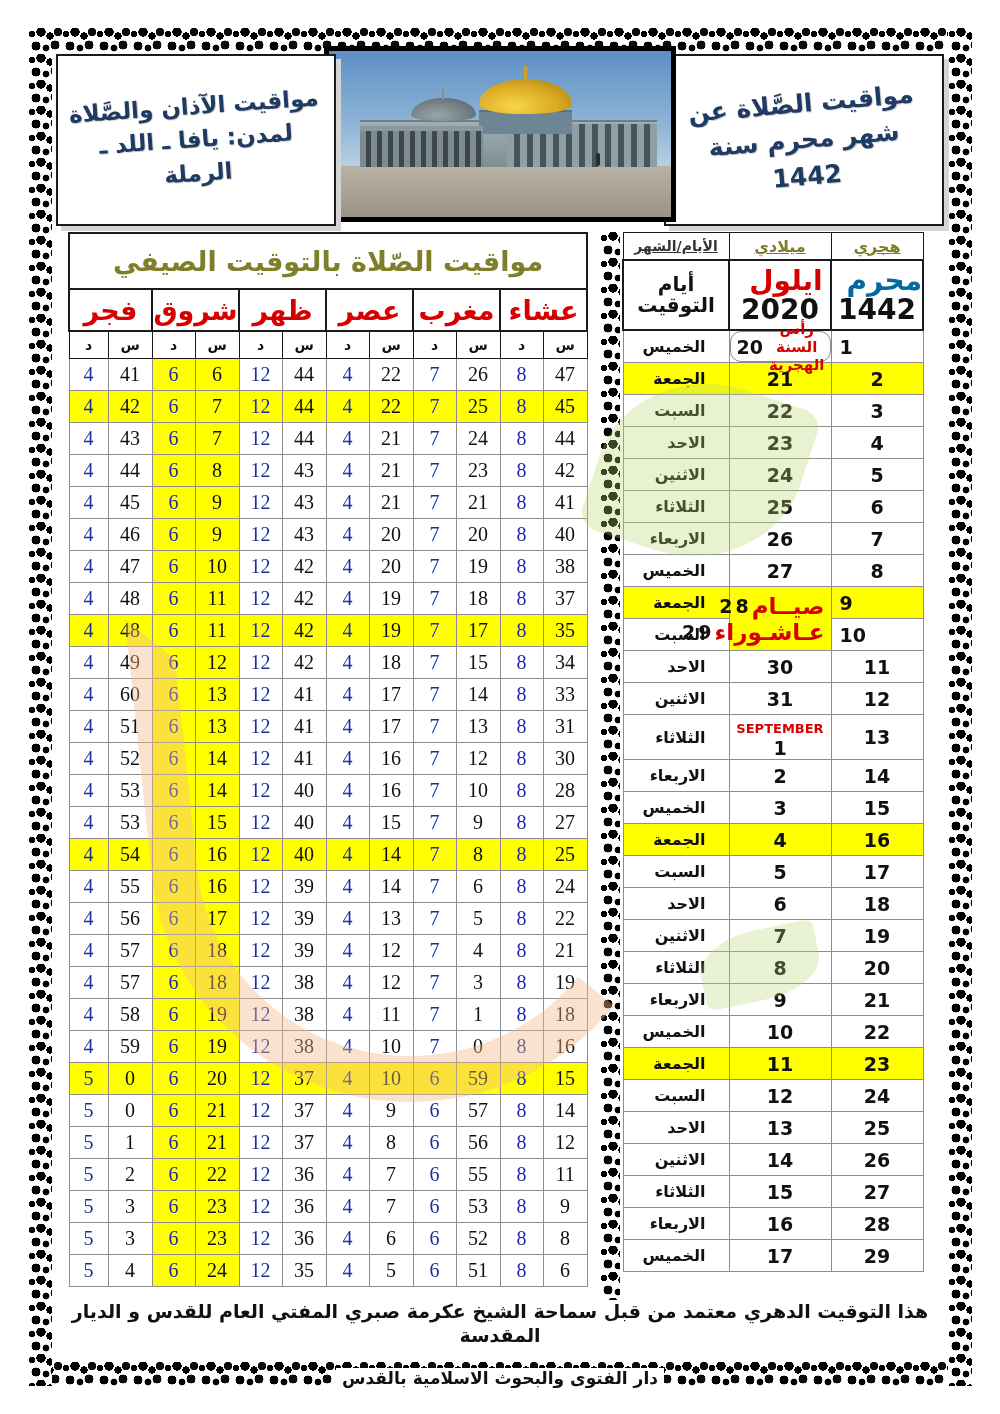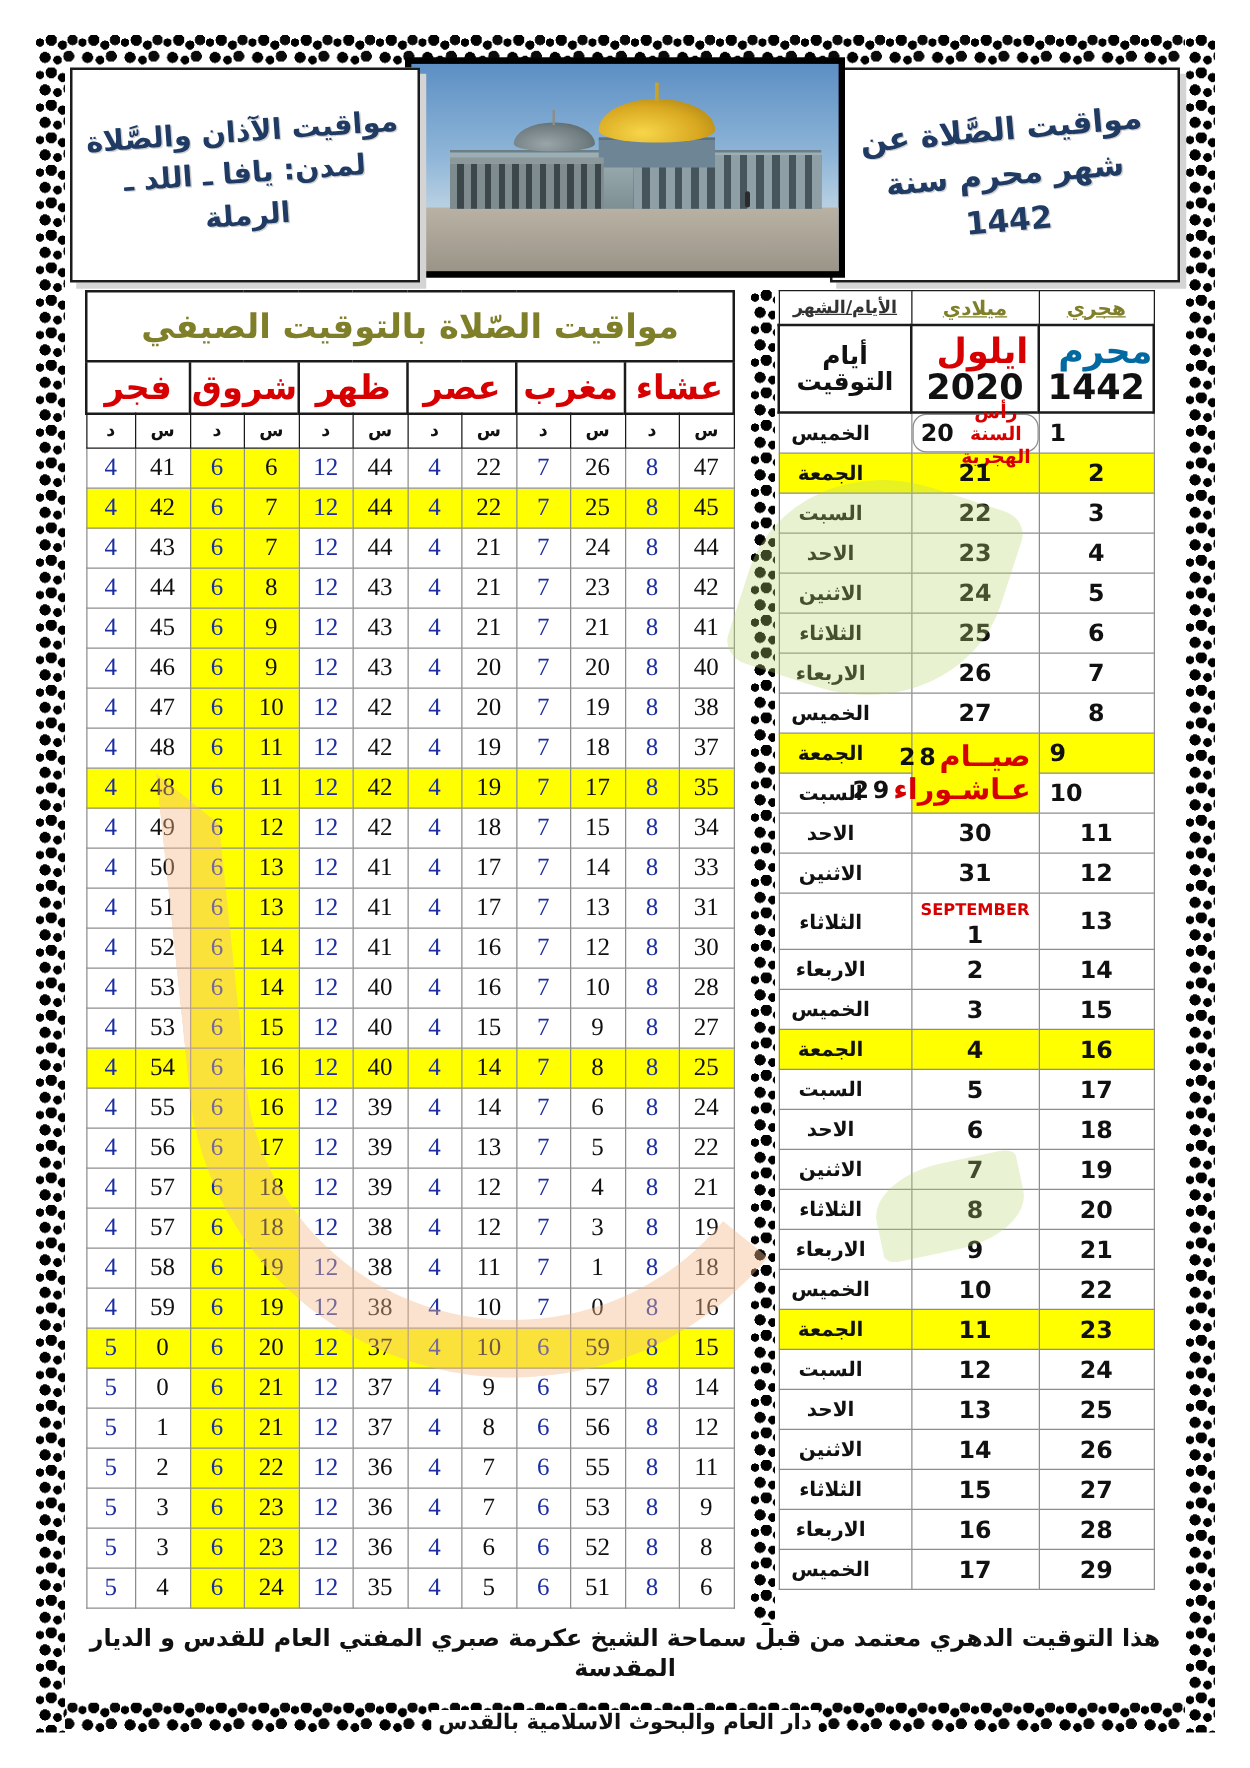--- a/index.html
+++ b/index.html
@@ -118,21 +118,21 @@
     font-family:"DejaVu Sans",sans-serif;font-weight:bold;line-height:1.05;
   }
   #date-table .dv .mn{display:block;font-size:28px;}
   #date-table .dv .yr{display:block;font-size:28px;color:#111;}
   .m-greg .mn{color:#d70000;margin-left:12px;}
   .m-hij  .mn{color:#0369a1;padding-left:42px;}
   #date-table .dv.wk{font-size:20px;color:#111;margin-top:16px;}
   #date-table .dv.wk span{display:block;font-size:20px;}
   #date-table td.r{height:31px;font-size:19px;font-weight:bold;color:#111;
     font-family:"DejaVu Sans",sans-serif;}
-  #date-table td.r.day{font-size:16px;text-align:center;padding-right:23px;}
+  #date-table td.r.day{font-size:16px;text-align:right;padding-right:23px;}
   .note{color:#d70000;font-weight:bold;font-size:15px;}
   .note-en{color:#d70000;font-weight:bold;font-size:13px;}
   .span-note{
     color:#d70000;font-weight:bold;font-size:23px;letter-spacing:3px;
     font-family:"DejaVu Sans",sans-serif;
   }
 
   
   .footer{
     position:absolute;left:56px;top:1300px;width:888px;text-align:center;
@@ -385,21 +385,21 @@
         <td class="v">33</td>
         <td class="v h">8</td>
         <td class="v">14</td>
         <td class="v h">7</td>
         <td class="v">17</td>
         <td class="v h">4</td>
         <td class="v">41</td>
         <td class="v h">12</td>
         <td class="v fajr-hl">13</td>
         <td class="v h fajr-hl">6</td>
-        <td class="v">50</td>
+        <td class="v">60</td>
         <td class="v h">4</td>
       </tr>
       <tr>
         <td class="v">31</td>
         <td class="v h">8</td>
         <td class="v">13</td>
         <td class="v h">7</td>
         <td class="v">17</td>
         <td class="v h">4</td>
         <td class="v">41</td>
@@ -838,14 +838,14 @@
 </table>
 
 <div class="wm">
   <div class="wm-leaf"></div>
   <div class="wm-swoosh"></div>
   <div class="wm-leaf2"></div>
 </div>
 
 <div class="footer">
   <div class="l1">هذا التوقيت الدهري معتمد من قبل سماحة الشيخ عكرمة صبري المفتي العام للقدس و الديار المقدسة</div>
-  <div class="l2">دار العام والبحوث الاسلامية بالقدس</div>
+  <div class="l2">دار الفتوى والبحوث الاسلامية بالقدس</div>
 </div>
 
 </body></html>

